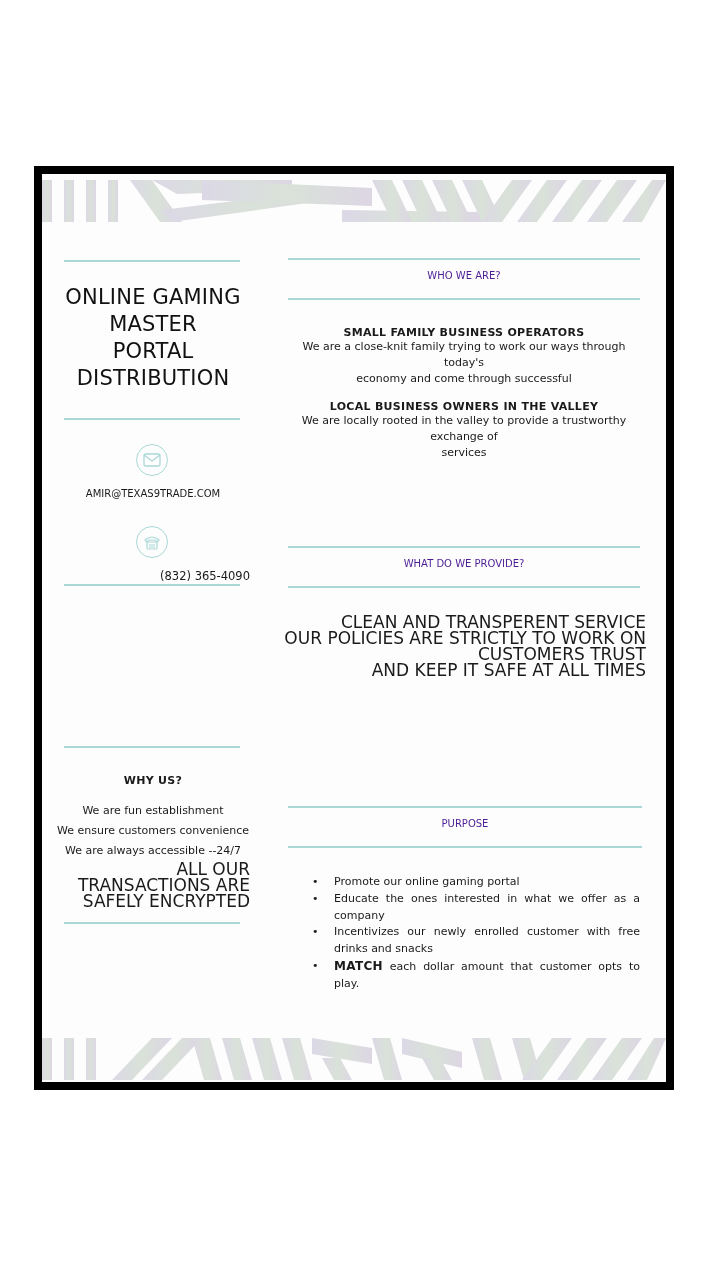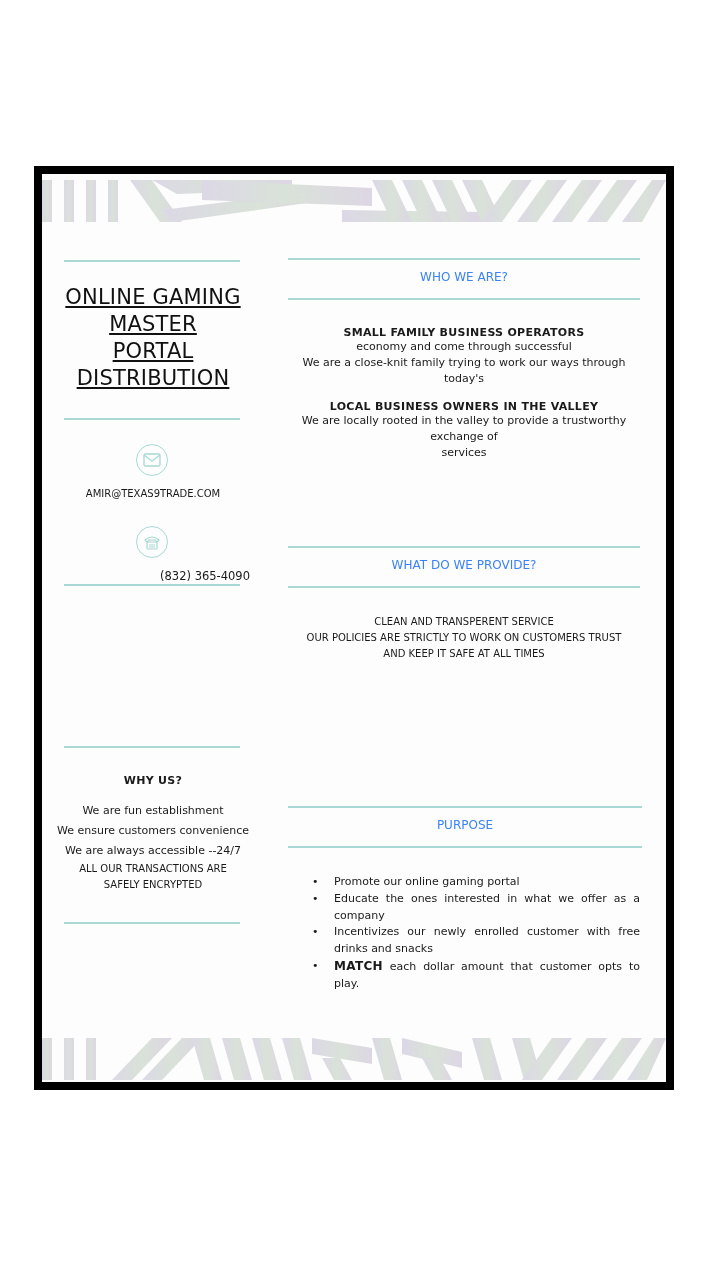--- a/index.html
+++ b/index.html
@@ -6,25 +6,25 @@
   body { width:720px; height:1280px; background:#ffffff; position:relative; overflow:hidden;
          font-family:"DejaVu Sans", sans-serif; color:#1a1a1a; }
   .frame { position:absolute; left:34px; top:166px; width:624px; height:908px;
            border:8px solid #000; background:#fdfdfd; overflow:hidden; }
   .band { position:absolute; left:0; width:100%; height:42px; overflow:hidden; }
   .band.top { top:6px; }
   .band.bottom { bottom:2px; }
   .band svg { display:block; }
   .rule { position:absolute; height:2px; background:#a9d8d6; }
   .ctext { position:absolute; text-align:center; }
-  .title { font-size:21px; line-height:27px; letter-spacing:0.2px; color:#111;text-decoration:underline; }
-  .sec-h { font-size:12px; color:#3b82f6; }
+  .title { font-size:21px; line-height:27px; letter-spacing:0.2px; color:#111; }
+  .sec-h { font-size:10px; color:#4c1d95; }
   .bold-h { font-weight:bold; font-size:11px; letter-spacing:0.3px; }
   .small { font-size:11px; line-height:16px; }
-  .cap { font-size:10px; line-height:16px; }
+  .cap { font-size:17px; line-height:16px;text-align:right; }
   .icon-circle { position:absolute; width:30px; height:30px; border:1.5px solid #a9d8d6; border-radius:50%;
                  display:flex; align-items:center; justify-content:center; }
   ul.purpose { position:absolute; left:300px; top:708px; width:310px; margin:0; padding:0 0 0 26px;
                font-size:11px; line-height:16.8px; list-style:none; }
   ul.purpose li { position:relative; text-align:justify; }
   ul.purpose li::before { content:"•"; position:absolute; left:-22px; top:0; font-size:11px; }
   .match { font-weight:bold; font-size:12px; letter-spacing:0.3px; }
 </style>
 </head>
 <body>
@@ -103,22 +103,22 @@
     <div class="cap">SAFELY ENCRYPTED</div>
   </div>
   <div class="rule" style="left:22px; top:748px; width:176px;"></div>
 
   <div class="rule" style="left:246px; top:84px; width:352px;"></div>
   <div class="ctext sec-h" style="left:246px; top:96px; width:352px;">WHO WE ARE?</div>
   <div class="rule" style="left:246px; top:124px; width:352px;"></div>
 
   <div class="ctext" style="left:246px; top:152px; width:352px;">
     <div class="bold-h">SMALL FAMILY BUSINESS OPERATORS</div>
+    <div class="small">We are a close-knit family trying to work our ways through today's</div>
     <div class="small">economy and come through successful</div>
-    <div class="small">We are a close-knit family trying to work our ways through today's</div>
   </div>
   <div class="ctext" style="left:240px; top:226px; width:364px;">
     <div class="bold-h">LOCAL BUSINESS OWNERS IN THE VALLEY</div>
     <div class="small">We are locally rooted in the valley to provide a trustworthy exchange of</div>
     <div class="small">services</div>
   </div>
 
   <div class="rule" style="left:246px; top:372px; width:352px;"></div>
   <div class="ctext sec-h" style="left:246px; top:384px; width:352px;">WHAT DO WE PROVIDE?</div>
   <div class="rule" style="left:246px; top:412px; width:352px;"></div>

